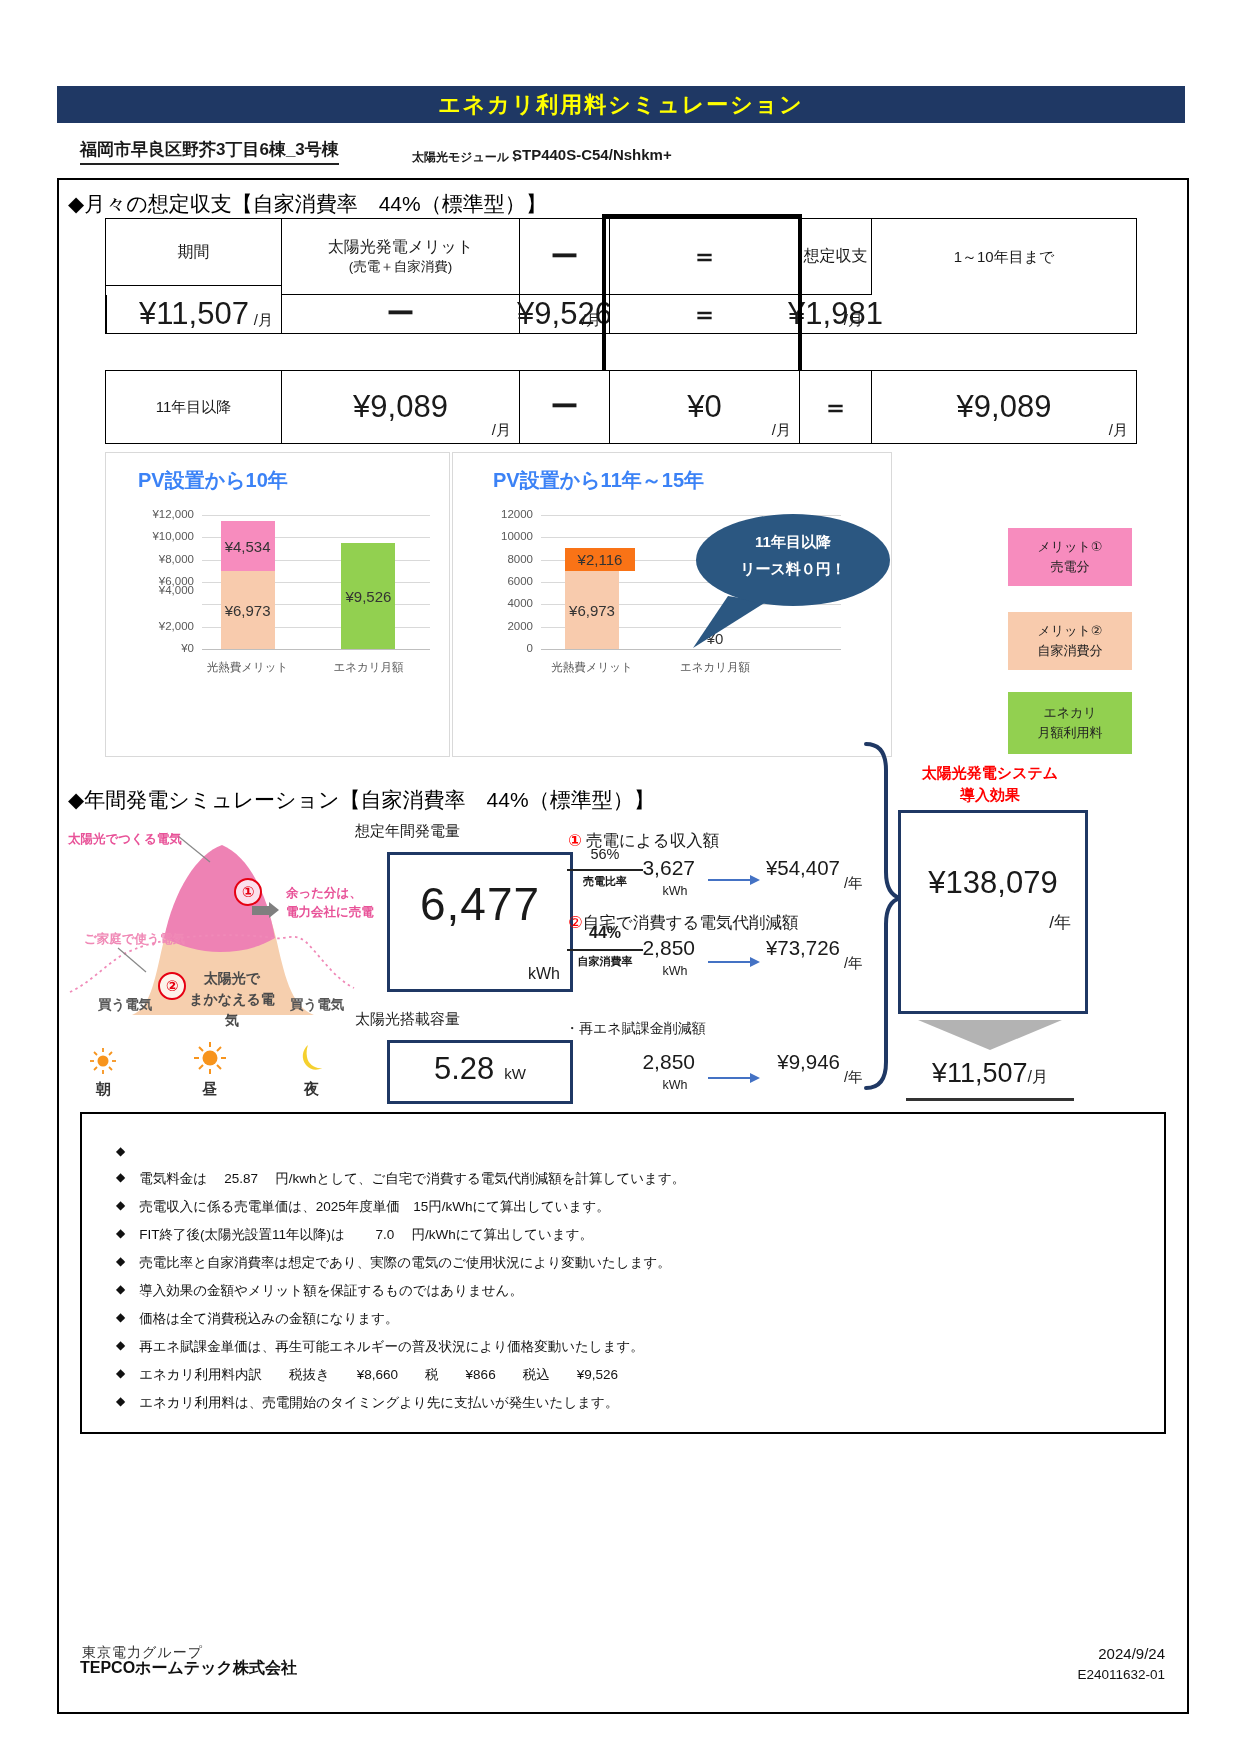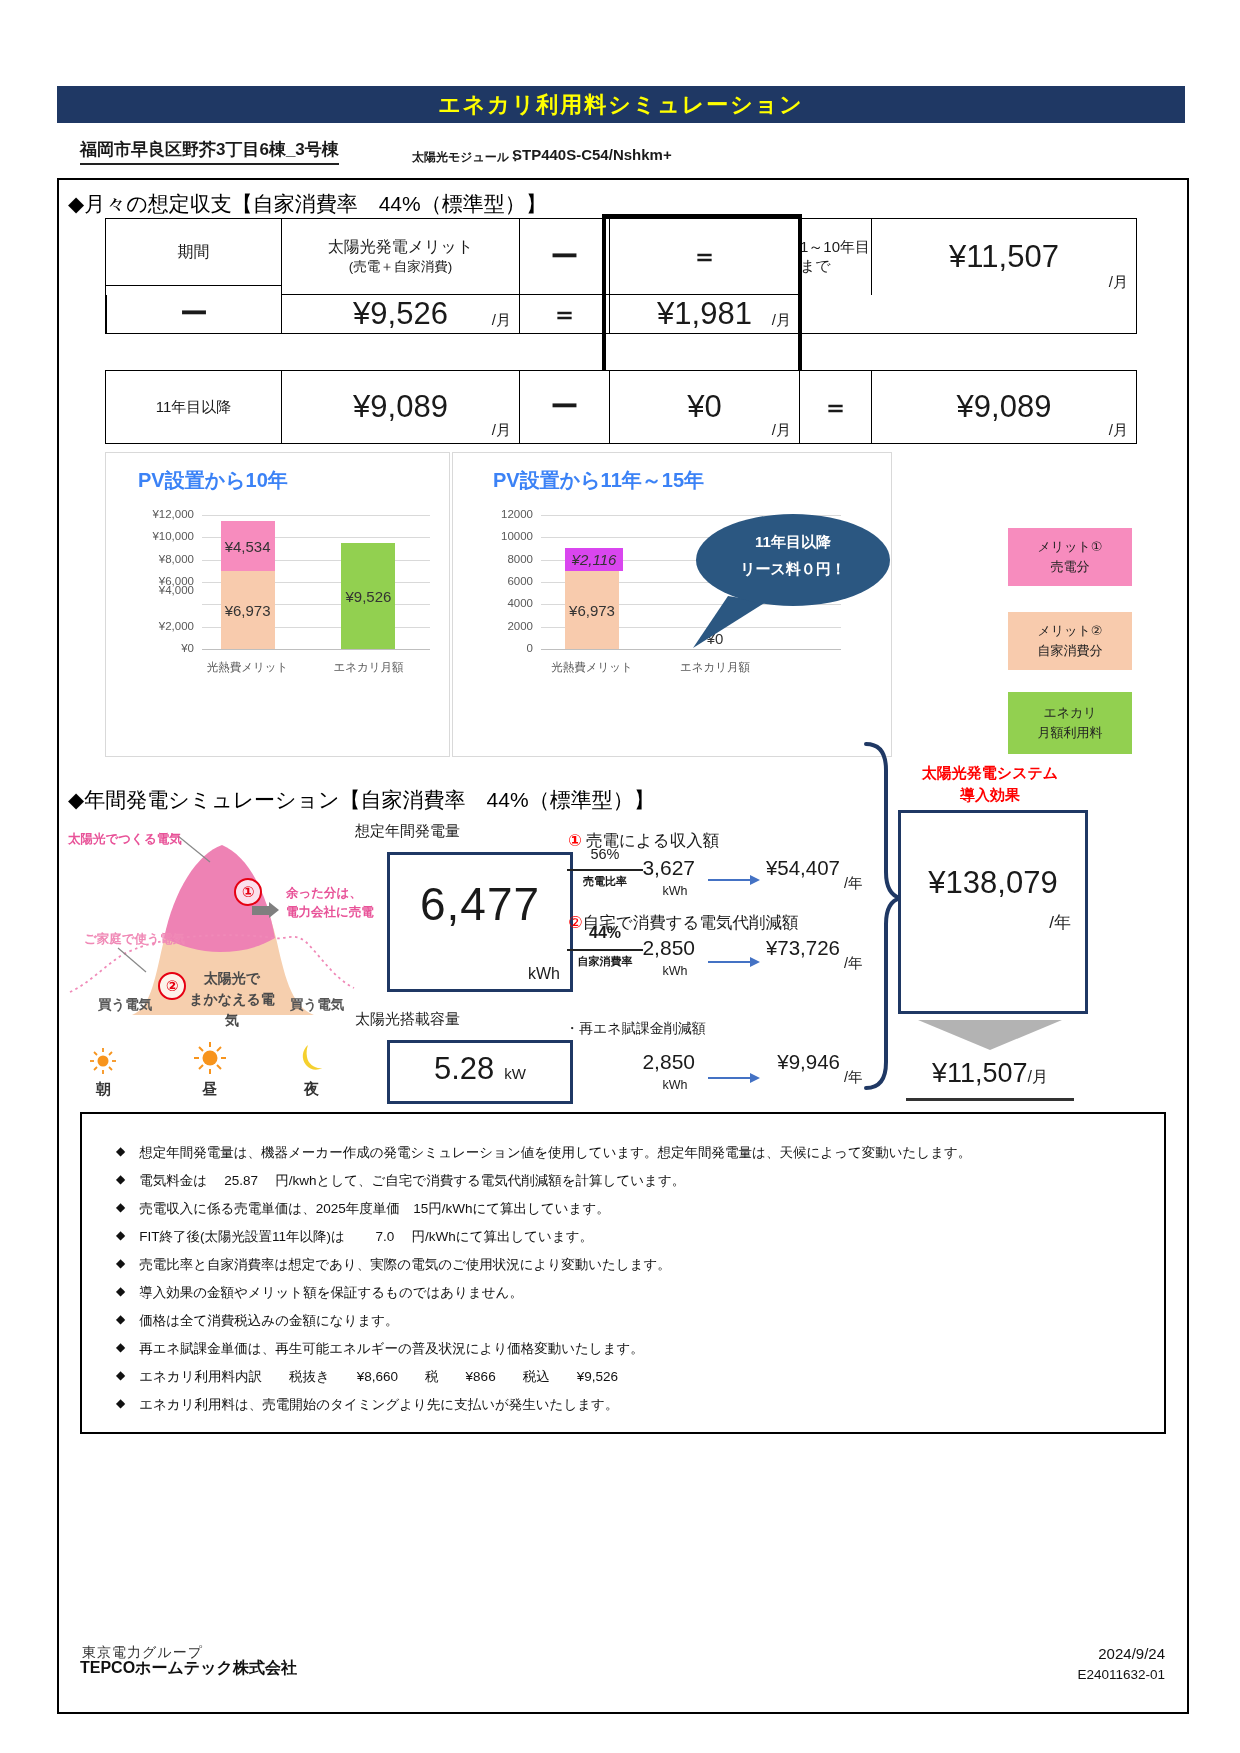--- a/index.html
+++ b/index.html
@@ -113,20 +113,23 @@
     </div>
     <div class="cell" style="border-bottom:1.2px solid #000;">
       <span class="h-label">太陽光発電メリット</span>
       <span class="h-sub">(売電＋自家消費)</span>
     </div>
     <div class="cell" style="border-bottom:1.2px solid #000;">
       <span class="op">ー</span>
     </div>
     <div class="cell" style="border-bottom:1.2px solid #000;">
       <span class="op" style="font-size:26px;">＝</span>
+    </div>
+    <div class="cell" style="border-bottom:1.2px solid #000;">
+      <span class="h-label">想定収支</span>
     </div>
 
     <div class="cell period-cell" style="height:76px;">
       <span>1～10年目まで</span>
     </div>
     <div class="cell">
       <span class="money">¥11,507</span>
       <span class="permonth">/月</span>
     </div>
     <div class="cell">
@@ -215,21 +218,21 @@
         <div class="ytick" style="top: 60px;">6000</div>
         <div class="gridline" style="top: 89.3333px;"></div>
         <div class="ytick" style="top: 82.3333px;">4000</div>
         <div class="gridline" style="top: 111.667px;"></div>
         <div class="ytick" style="top: 104.667px;">2000</div>
         <div class="gridline base" style="top: 134px;"></div>
         <div class="ytick" style="top: 127px;">0</div>
         <div class="bar-seg" style="left: 24px; bottom: 0px; width: 54px; height: 77.8652px; background: rgb(248, 203, 173);">
           <div class="bar-label">¥6,973</div>
         </div>
-        <div class="bar-seg" style="left: 24px; bottom: 77.8652px; width: 58px; height: 23.6287px; background: #d946ef; font-style: italic;">
+        <div class="bar-seg" style="left: 24px; bottom: 77.8652px; width: 70px; height: 23.6287px; background: #f97316;">
           <div class="bar-label">¥2,116</div>
         </div>
         <div class="cat-label" style="left: -9px;">光熱費メリット</div>
         <div class="zero-label" style="left: 144px;">¥0</div>
         <div class="cat-label" style="left: 114px;">エネカリ月額</div>
       </div>
   </div>
 
   <svg class="abs" style="left:688px;top:508px;" width="205" height="150" viewBox="0 0 205 150">
     <polygon points="40,88 5,140 78,94" fill="#2b5781"></polygon>
@@ -370,21 +373,20 @@
   </div>
   <div class="abs gray-down-arrow" style="left:918px;top:1020px;"></div>
   <div class="abs monthly" style="left:898px;top:1058px;width:184px;">
     <span>¥11,507</span><span class="u">/月</span>
   </div>
   <div class="abs underline-bar" style="left:906px;top:1098px;width:168px;"></div>
 
   <div class="abs notesbox" style="left:80px;top:1112px;width:1086px;height:322px;padding:30px 20px 0 34px;box-sizing:border-box;">
     <div class="note-item">
         <span class="note-bullet">◆</span>
-        <span>想定年間発電量は、機器メーカー作成の発電シミュレーション値を使用しています。想定年間発電量は、天候によって変動いたします。</span>
       </div>
     <div class="note-item">
         <span class="note-bullet">◆</span>
         <span>電気料金は　 25.87 　円/kwhとして、ご自宅で消費する電気代削減額を計算しています。</span>
       </div>
     <div class="note-item">
         <span class="note-bullet">◆</span>
         <span>売電収入に係る売電単価は、2025年度単価　15円/kWhにて算出しています。</span>
       </div>
     <div class="note-item">

